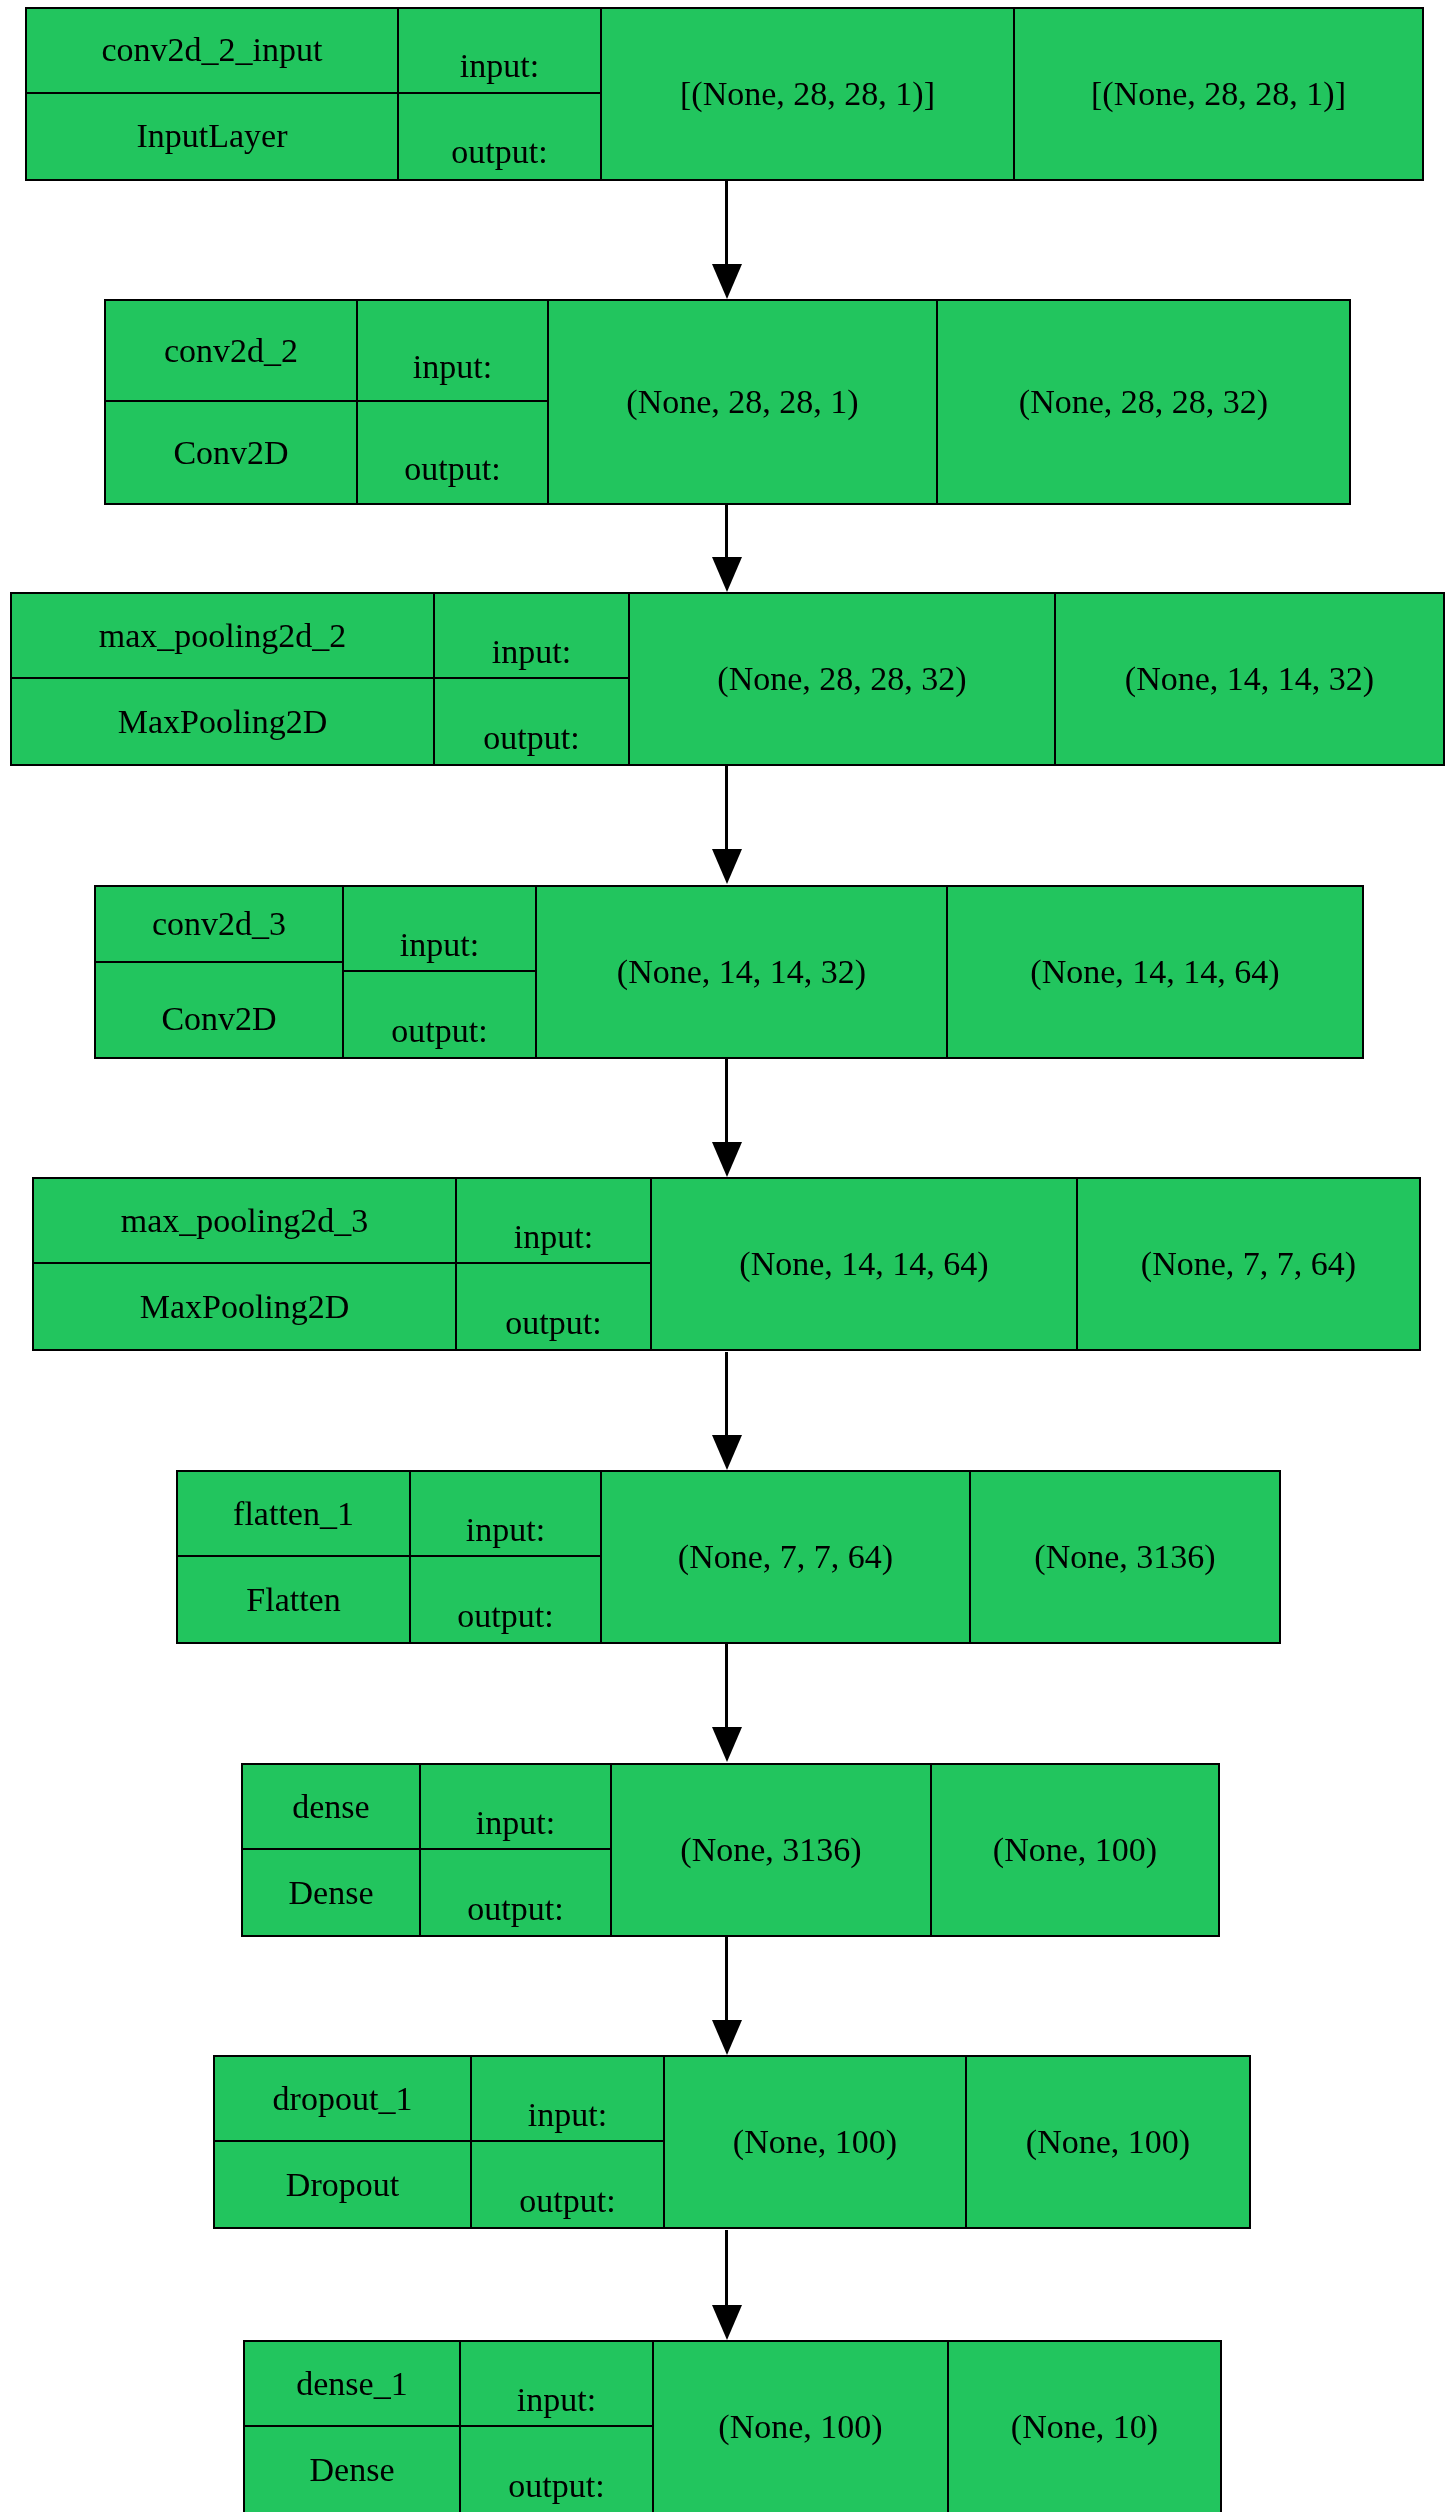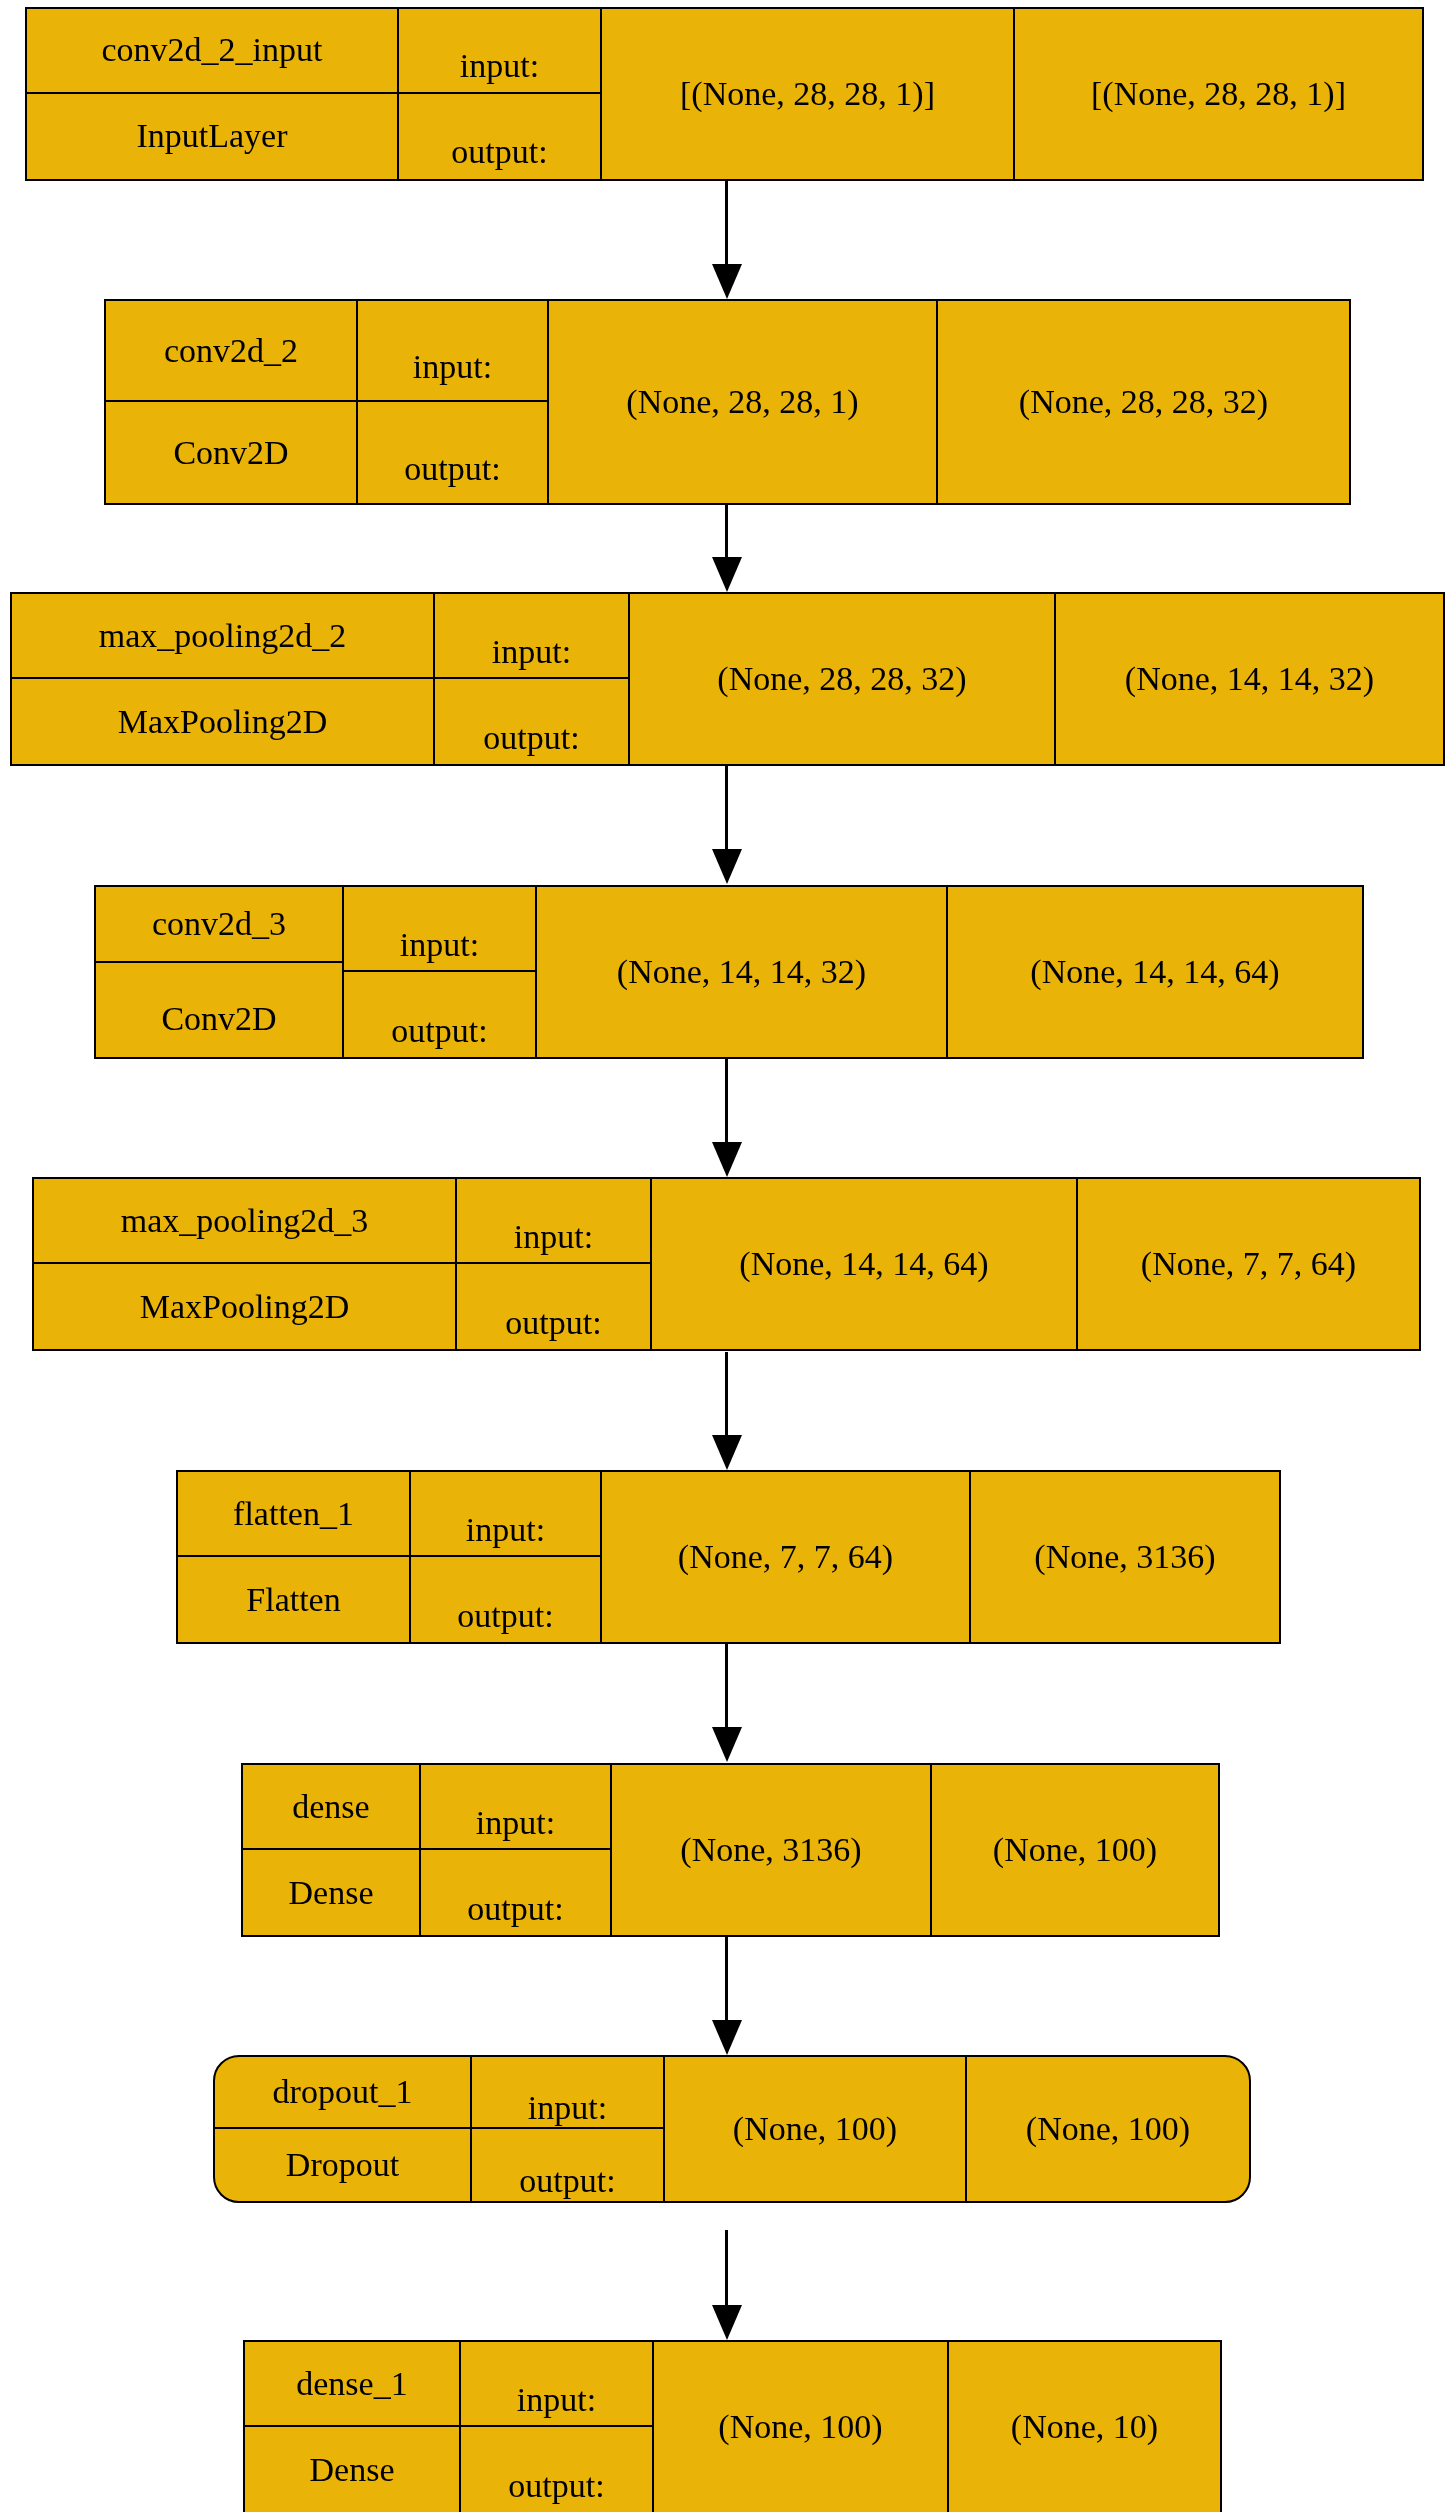--- a/index.html
+++ b/index.html
@@ -20,21 +20,21 @@
     background: #ffffff;
     overflow: hidden;
   }
 
   
   .node {
     position: absolute;
     box-sizing: border-box;
     display: flex;
     flex-direction: row;
-    background: #eab308;
+    background: #22c55e;
     border: 2.5px solid #000000;
   }
   .node-namecol {
     box-sizing: border-box;
     display: flex;
     flex-direction: column;
     border-right: 2.5px solid #000000;
   }
   .node-name,
   .node-type {
@@ -306,21 +306,21 @@
           <span class="txt">output:</span>
         </div>
       </div>
       <div class="node-shape sep" style="width: 320px;">
         <span class="txt">(None, 3136)</span>
       </div>
       <div class="node-shape" style="flex: 1 1 auto;">
         <span class="txt">(None, 100)</span>
       </div>
     </div>
-    <div class="node" style="left: 213px; top: 2055px; width: 1038px; height: 148px; border-radius: 26px;">
+    <div class="node" style="left: 213px; top: 2055px; width: 1038px; height: 174px;">
       <div class="node-namecol" style="width: 257px;">
         <div class="node-name">
           <span class="txt">dropout_1</span>
         </div>
         <div class="node-type">
           <span class="txt">Dropout</span>
         </div>
       </div>
       <div class="node-iocol" style="width: 193px;">
         <div class="node-io-in">

